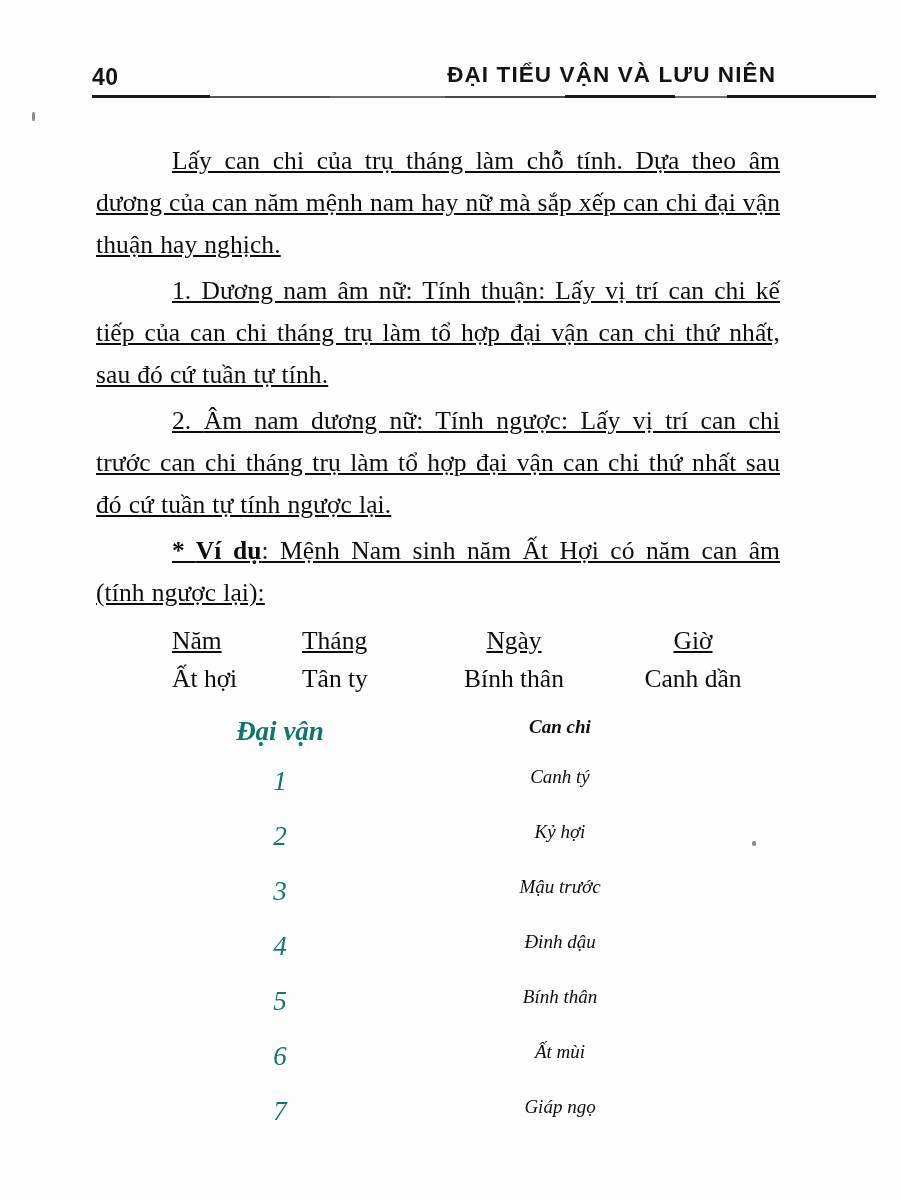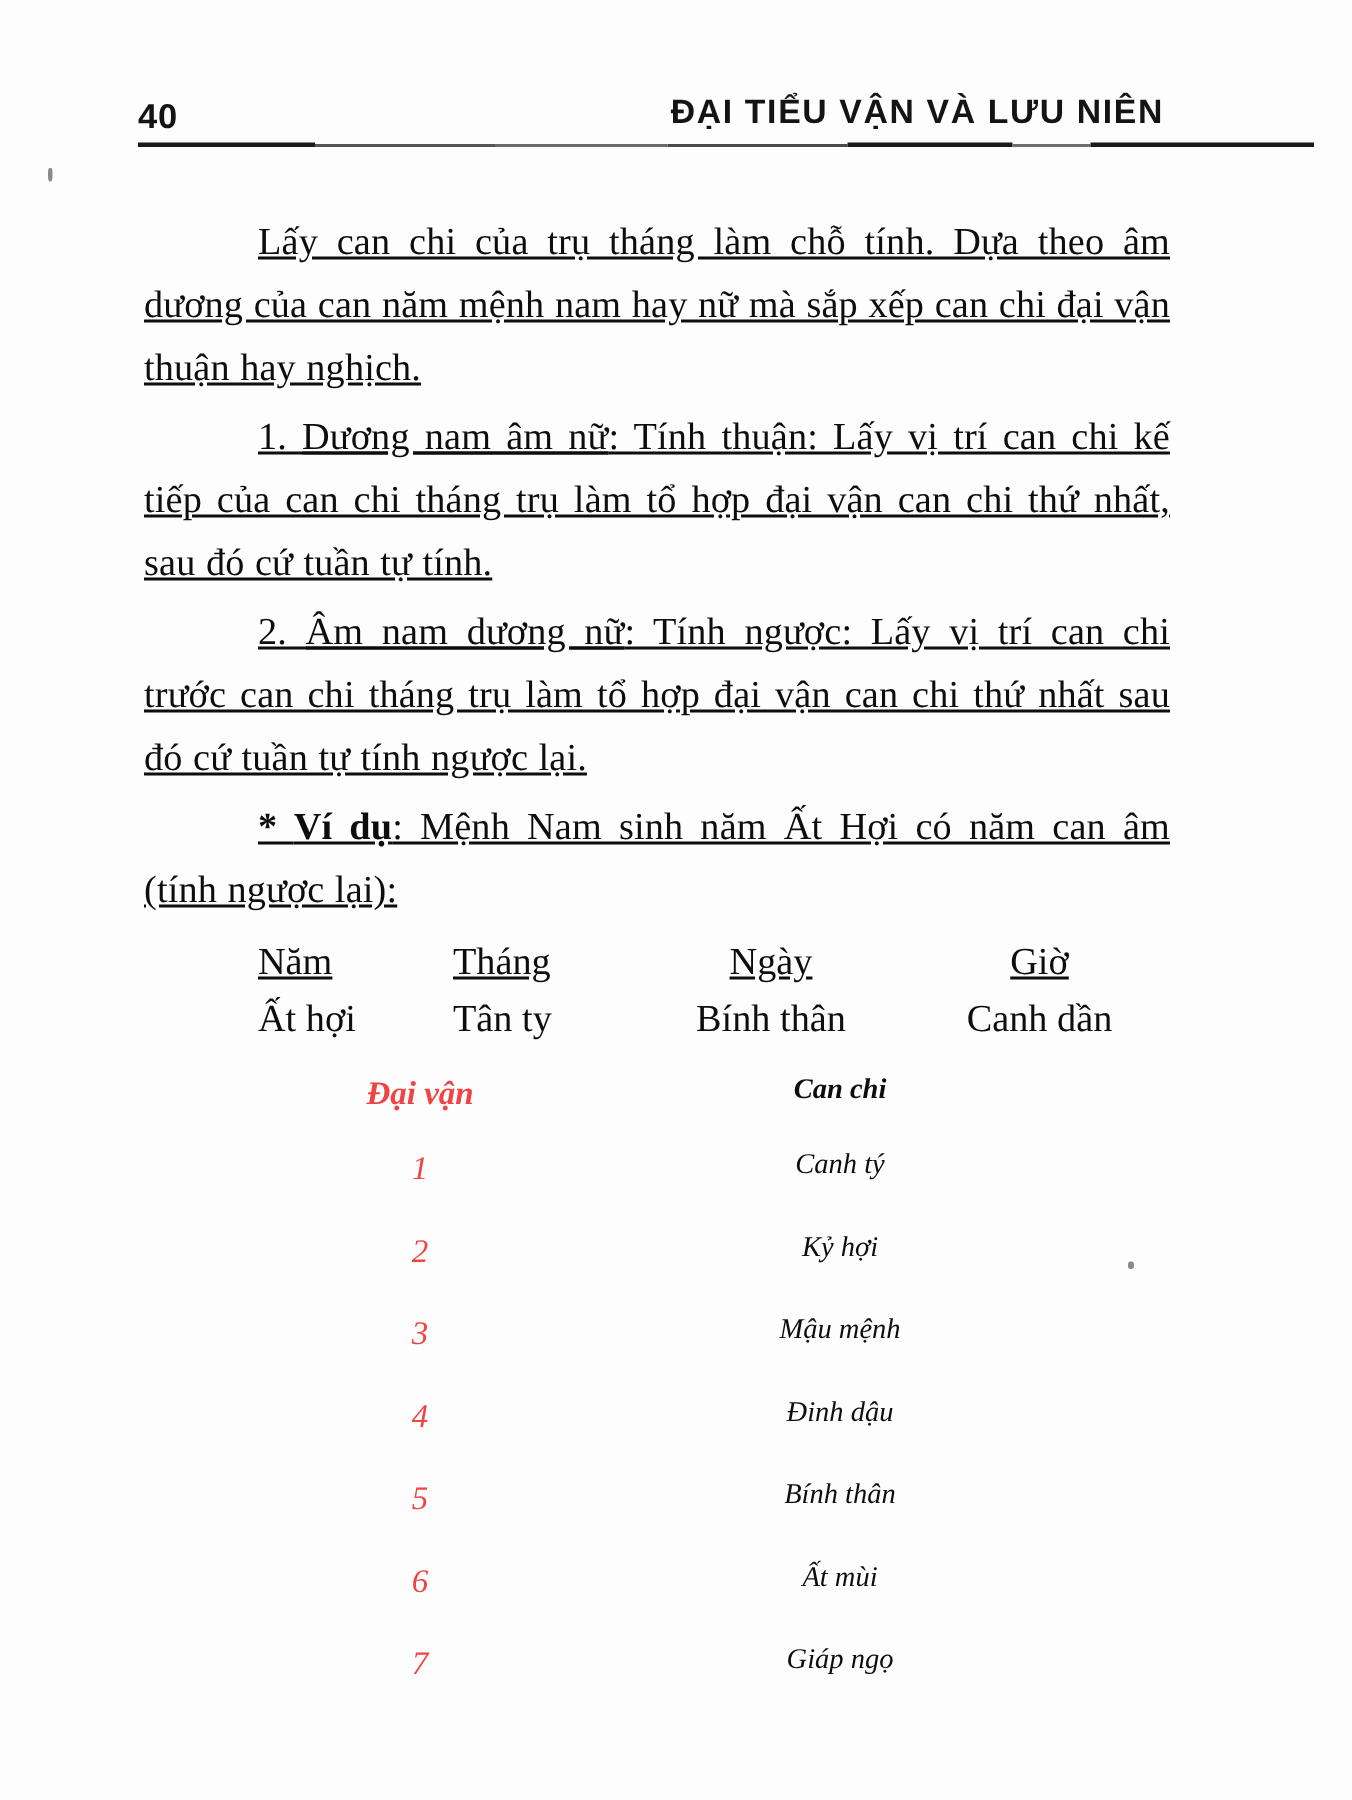--- a/index.html
+++ b/index.html
@@ -133,23 +133,23 @@
     position: relative;
     height: 55px;
   }
   .luck-head { height: 50px; }
 
   .luck .cell-num {
     position: absolute;
     left: 86px;
     width: 196px;
     text-align: center;
-    font-size: 22px;
+    font-size: 27px;
     font-style: italic;
-    color: #ef4444;
+    color: #0f766e;
     white-space: nowrap;
   }
   .luck .cell-gz {
     position: absolute;
     left: 354px;
     width: 220px;
     text-align: center;
     font-size: 19px;
     font-style: italic;
     color: #0d0d0d;
@@ -232,21 +232,21 @@
     <div class="luck-row">
       <span class="cell-num">1</span>
       <span class="cell-gz">Canh tý</span>
     </div>
     <div class="luck-row">
       <span class="cell-num">2</span>
       <span class="cell-gz">Kỷ hợi</span>
     </div>
     <div class="luck-row">
       <span class="cell-num">3</span>
-      <span class="cell-gz">Mậu mệnh</span>
+      <span class="cell-gz">Mậu trước</span>
     </div>
     <div class="luck-row">
       <span class="cell-num">4</span>
       <span class="cell-gz">Đinh dậu</span>
     </div>
     <div class="luck-row">
       <span class="cell-num">5</span>
       <span class="cell-gz">Bính thân</span>
     </div>
     <div class="luck-row">

